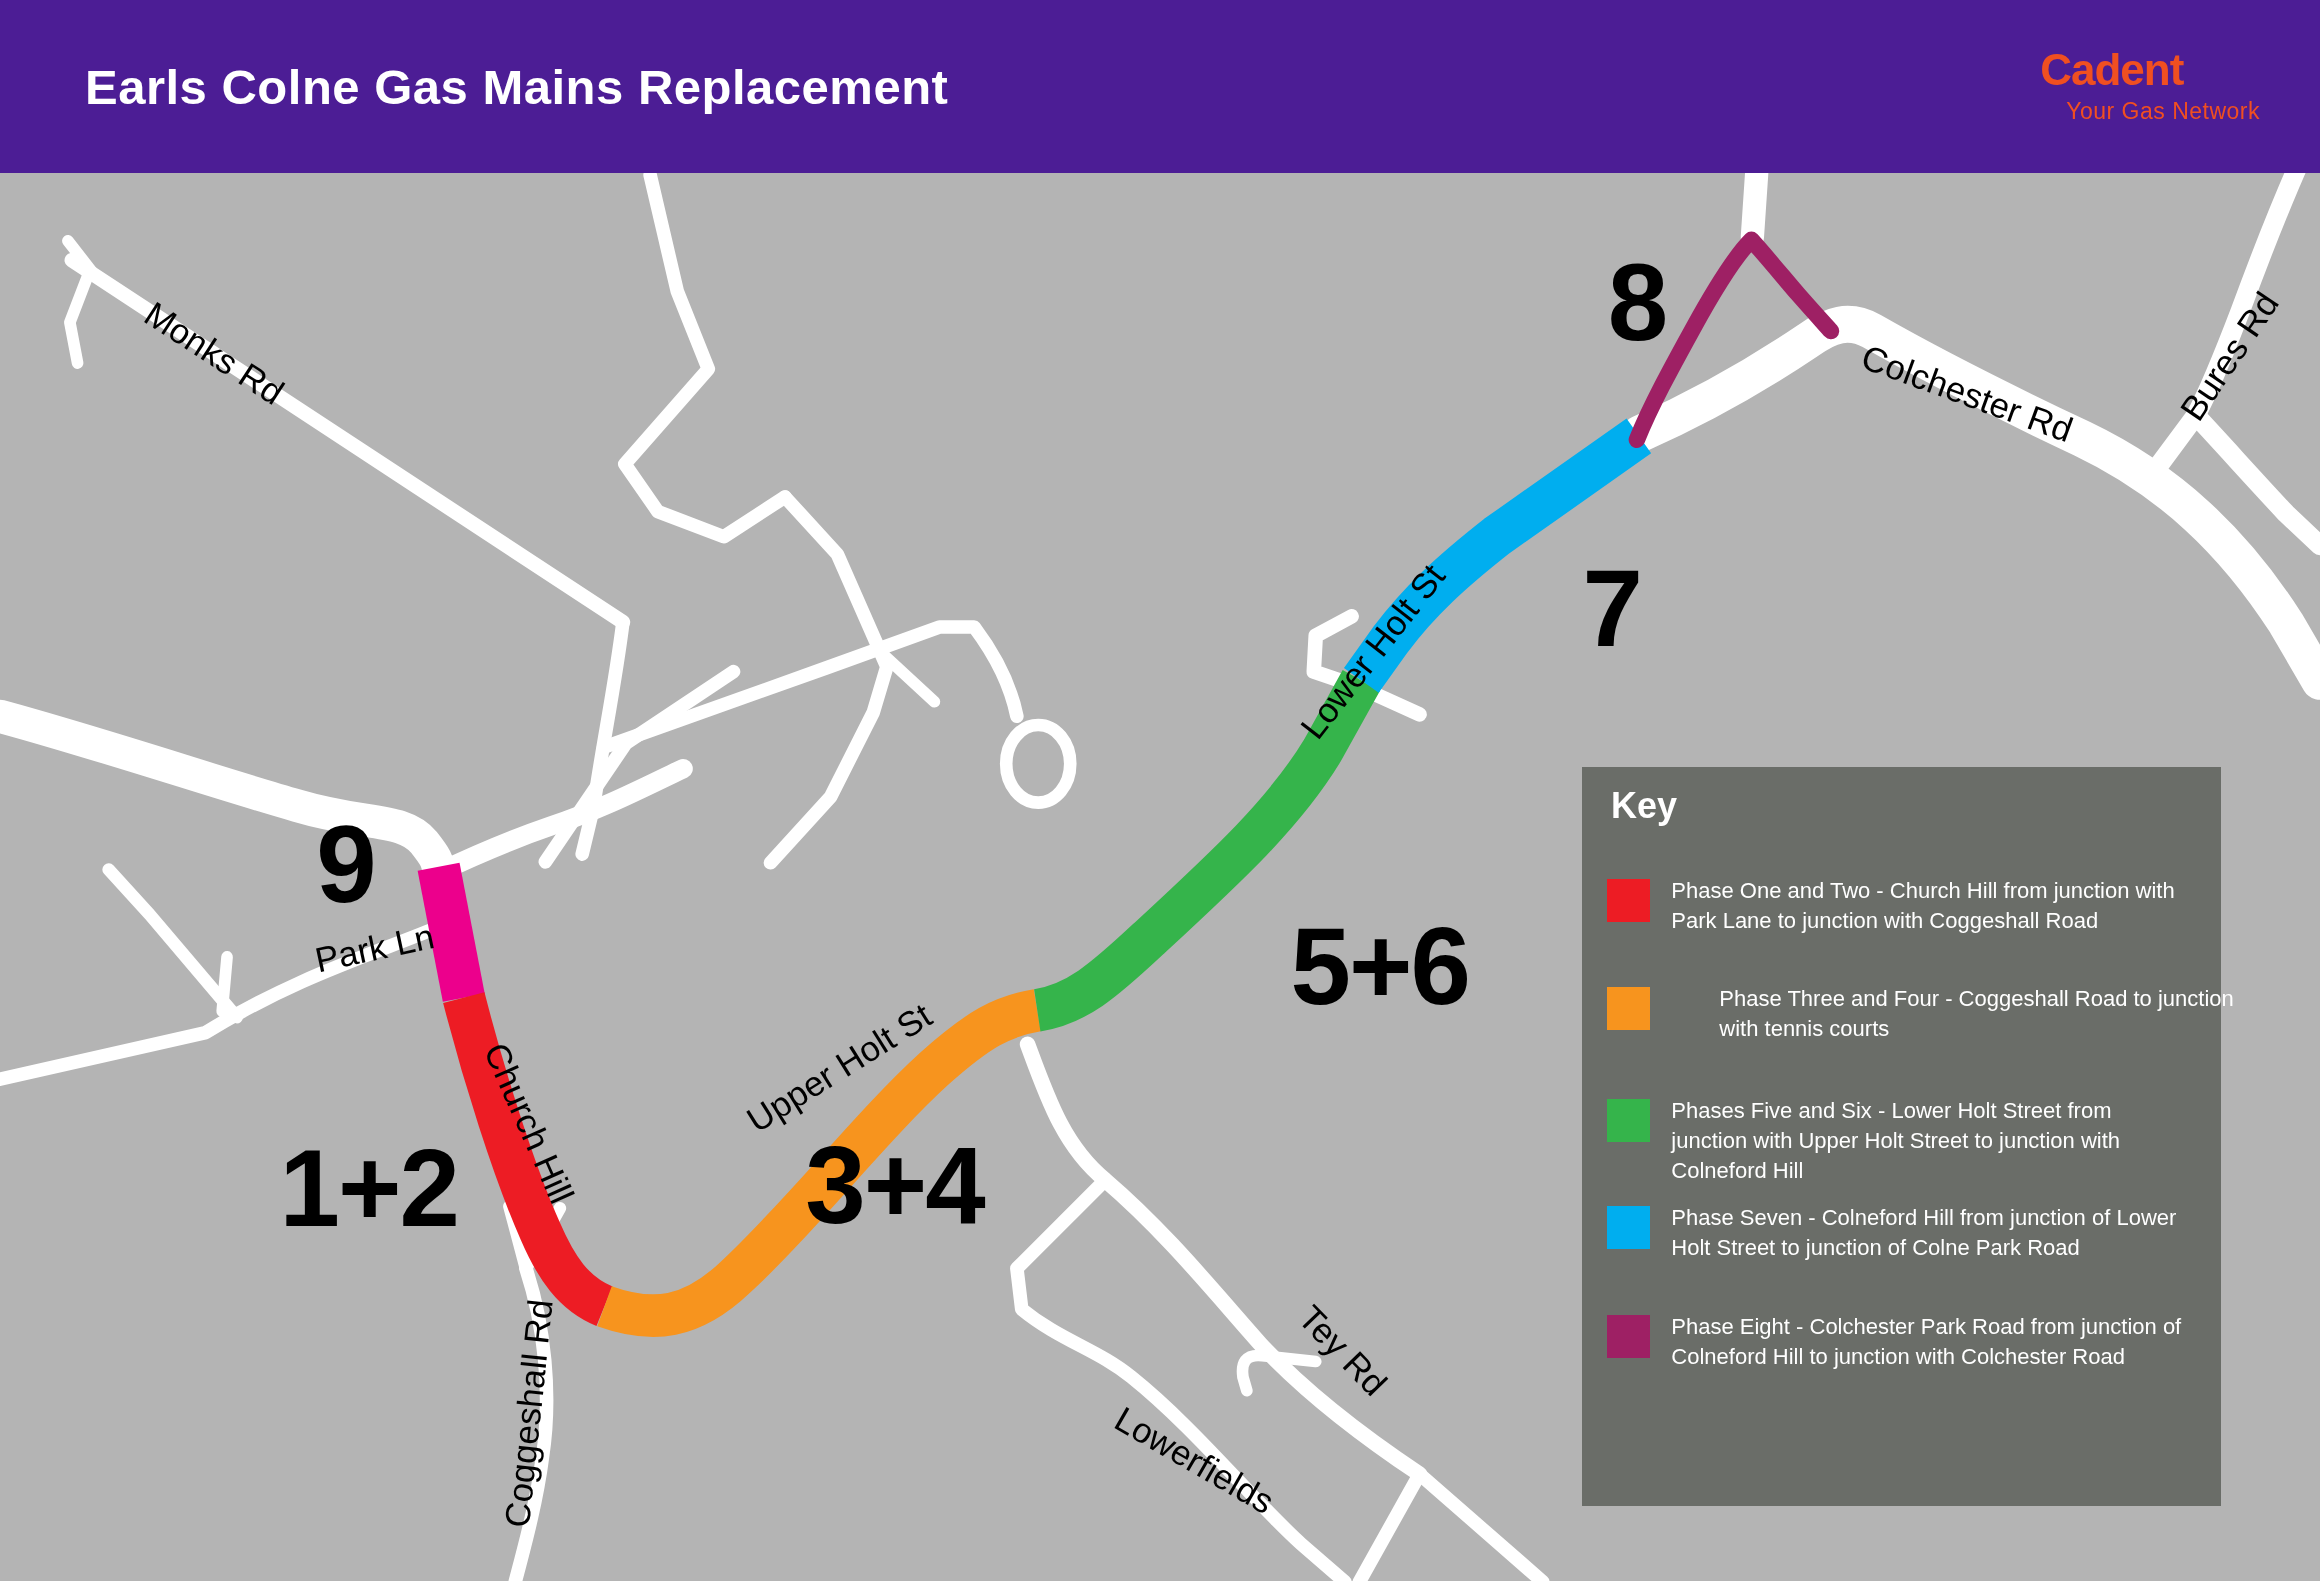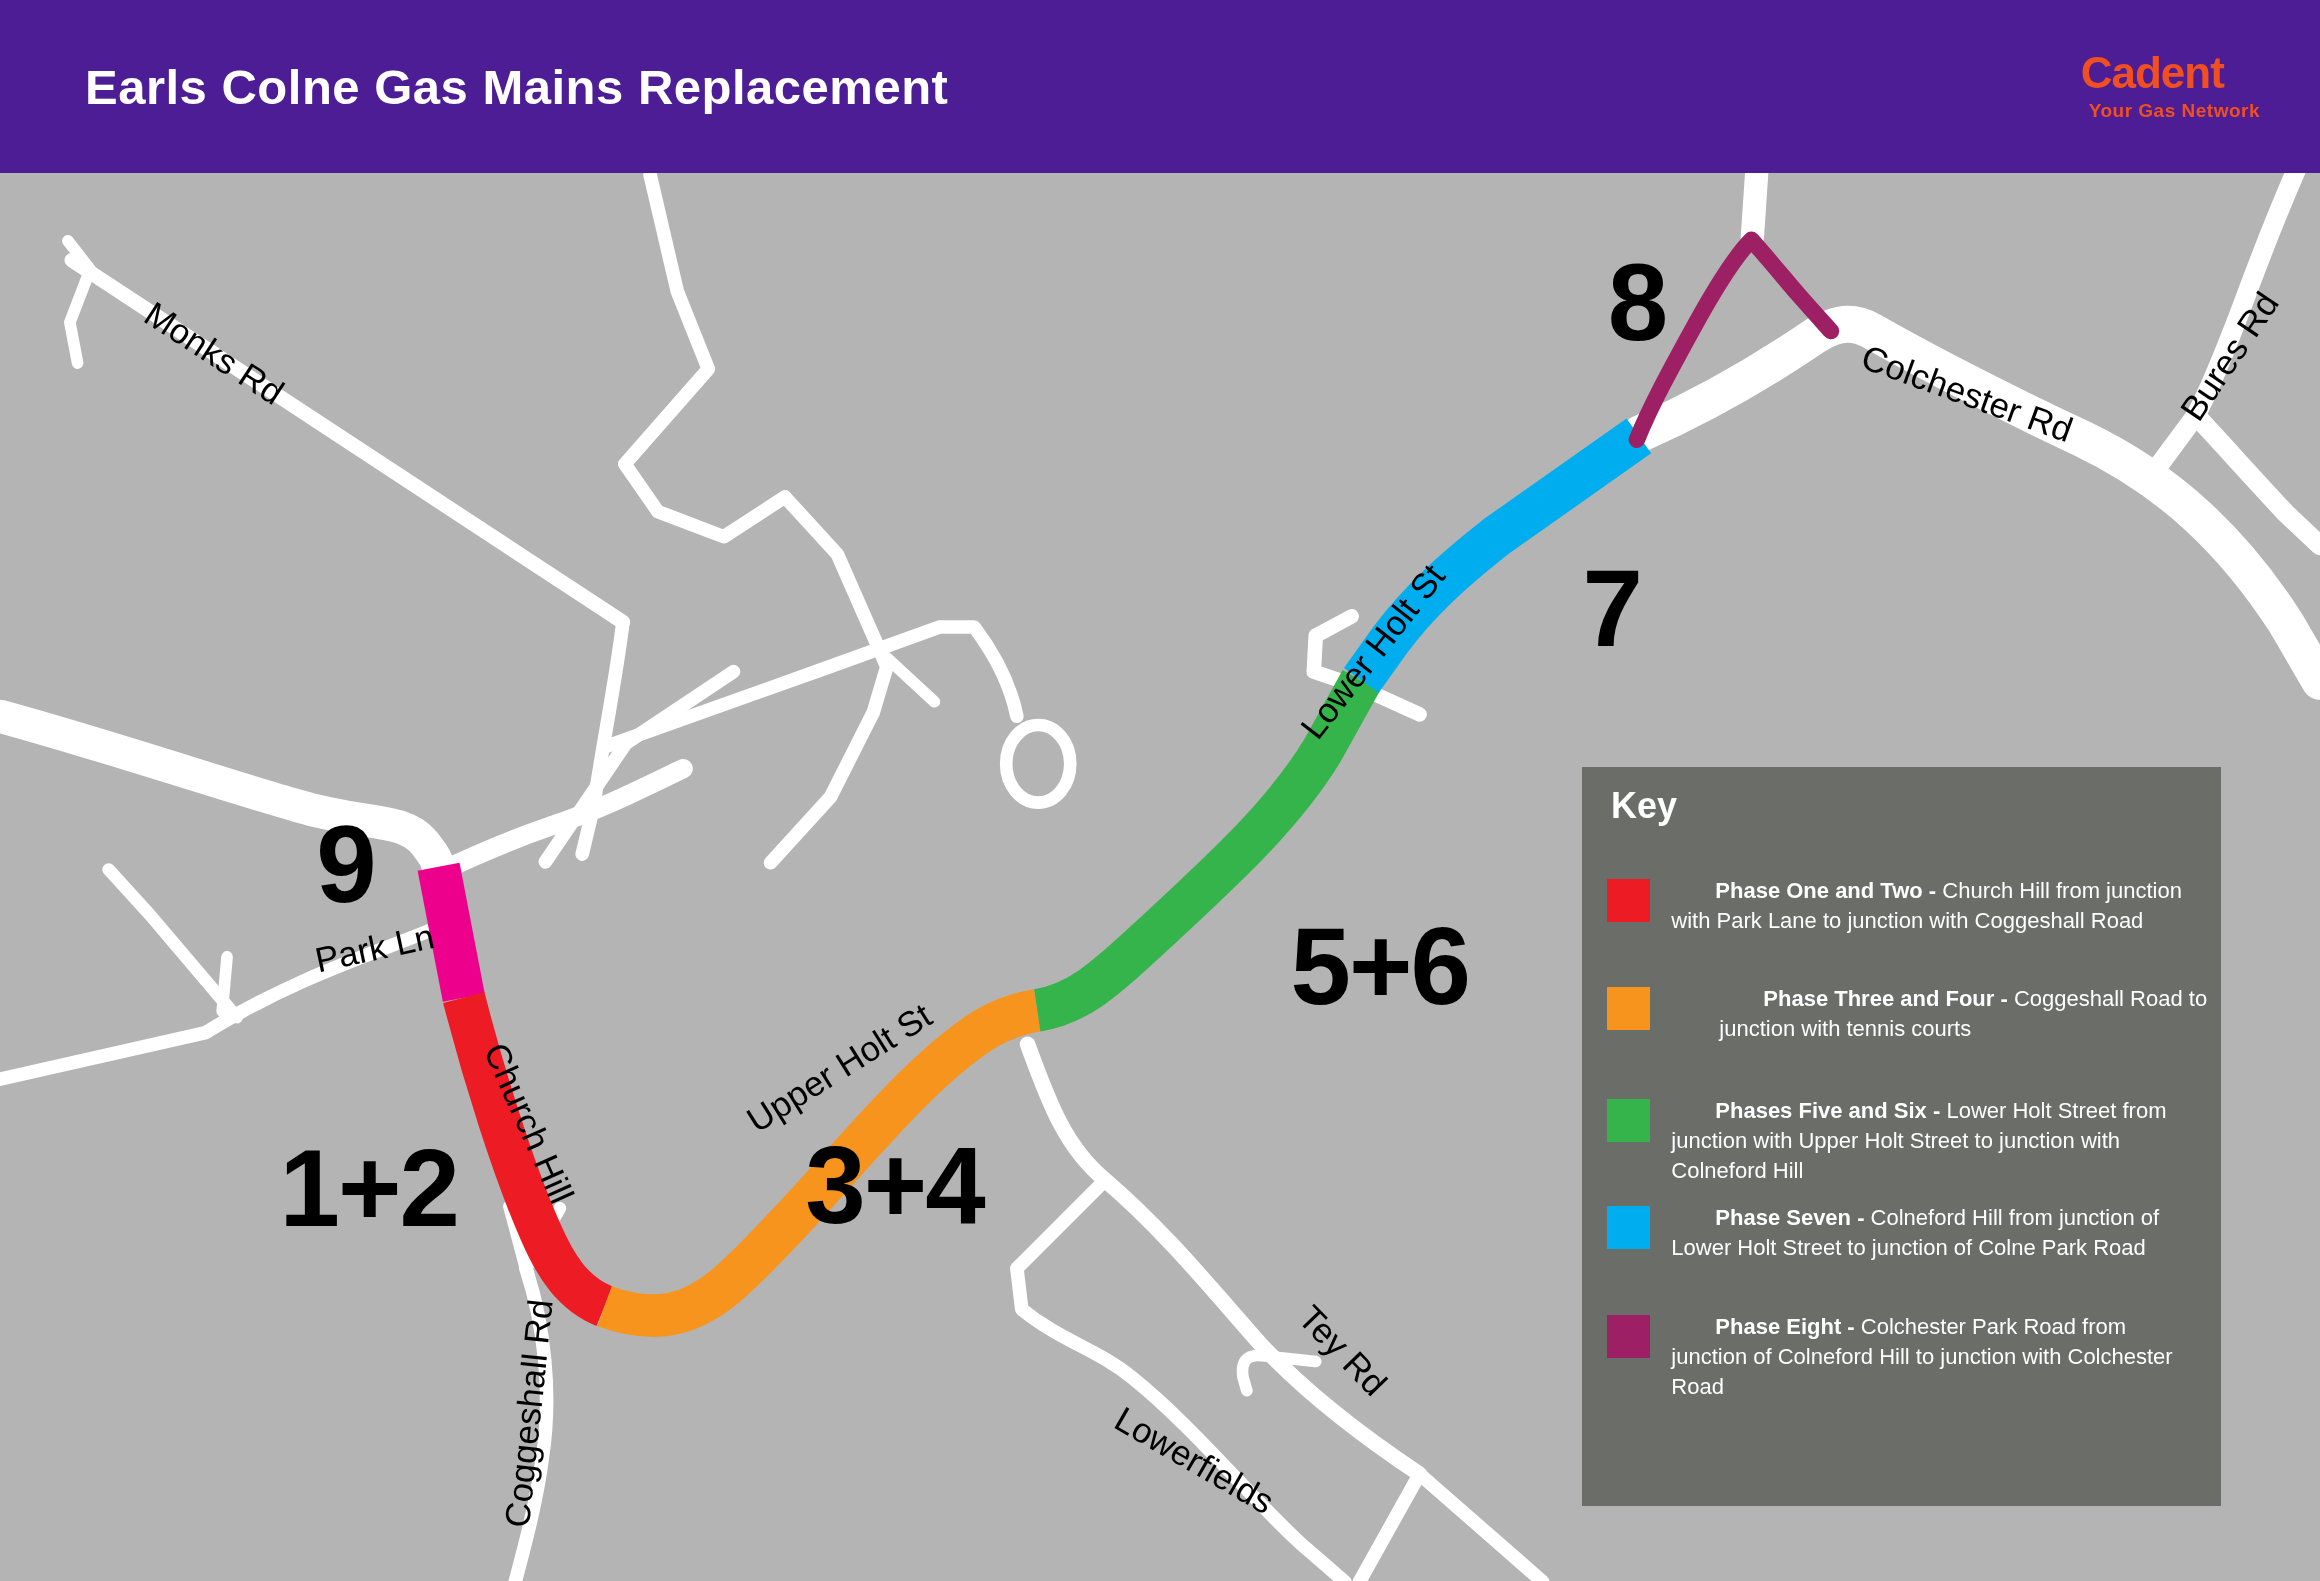--- a/index.html
+++ b/index.html
@@ -4,28 +4,28 @@
 <style>
   html,body{margin:0;padding:0;}
   body{font-family:"Liberation Sans",sans-serif;}
   #app{position:relative;width:2320px;height:1582px;overflow:hidden;background:#b4b4b4;}
   #map-svg{position:absolute;left:0;top:0;width:2320px;height:1582px;display:block;}
   
   .header{position:absolute;left:0;top:0;width:2320px;height:173px;display:flex;align-items:center;justify-content:space-between;box-sizing:border-box;padding:0 60px 0 85px;z-index:5;}
   .title{color:#ffffff;font-size:49px;font-weight:bold;letter-spacing:0.5px;}
   .logo{display:flex;flex-direction:column;align-items:flex-start;}
   .logo-brand{font-size:44px;font-weight:bold;letter-spacing:-1px;line-height:1;}
-  .logo-tagline{font-size:19px;font-weight:bold;margin-top:5.8px;margin-left:8px;letter-spacing:0.5px;}
+  .logo-tagline{font-size:23px;font-weight:normal;margin-top:5.8px;margin-left:26px;letter-spacing:0.5px;}
   
   .key{position:absolute;left:1582px;top:767px;width:639px;height:739px;z-index:4;box-sizing:border-box;}
   .key-title{position:absolute;left:29px;top:17.5px;color:#fff;font-size:36px;font-weight:bold;}
   .key-item{position:absolute;left:25px;display:flex;align-items:flex-start;}
   .key-swatch{flex:0 0 auto;display:block;}
   .key-text{margin-left:21.3px;width:516px;color:#fff;font-size:22px;line-height:30px;margin-top:-2.9px;}
-  .key-text b{font-weight:bold;margin-left:44px;}
+  .key-text b{font-weight:normal;}
   .ki-0{top:112px;} .ki-1{top:220px;gap:48px;} .ki-2{top:332px;} .ki-3{top:439px;} .ki-4{top:548px;} .ki-5{top:655px;}
   
   .road-label{font-size:36px;fill:#000000;}
   .phase-num{font-size:112px;font-weight:bold;fill:#000000;letter-spacing:-2px;}
 </style>
 </head>
 <body>
 
 <div id="app">
 

